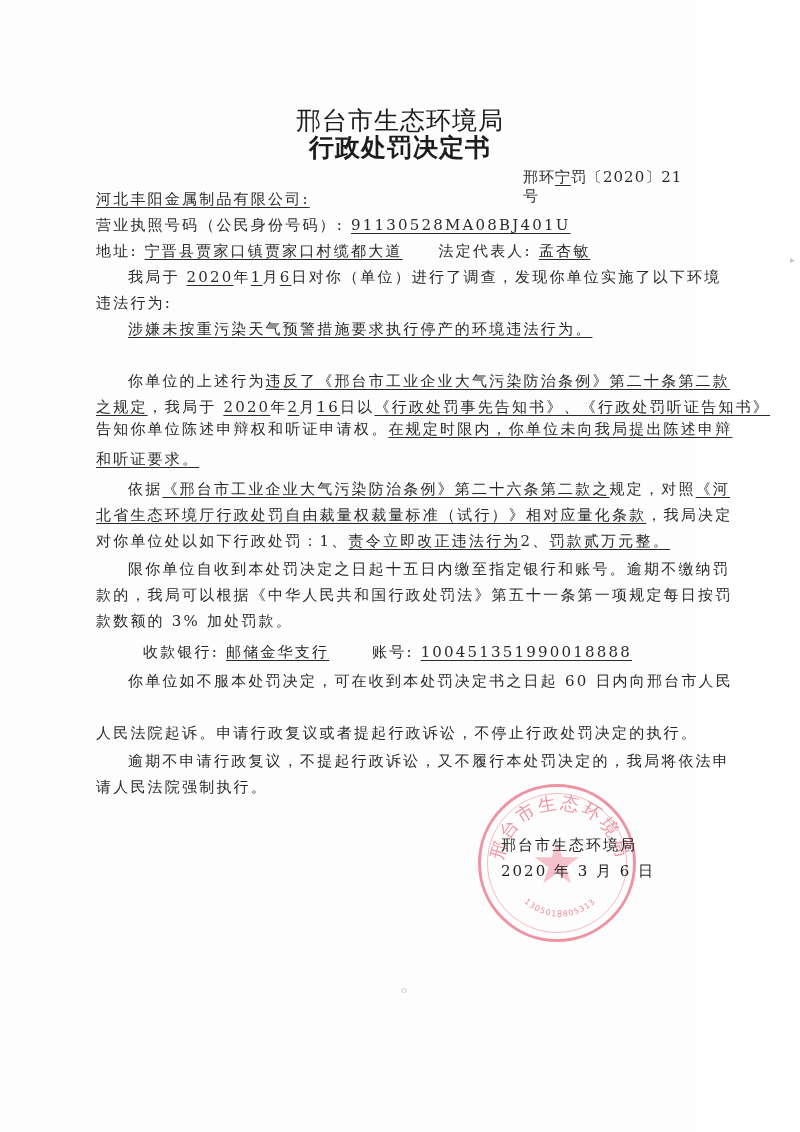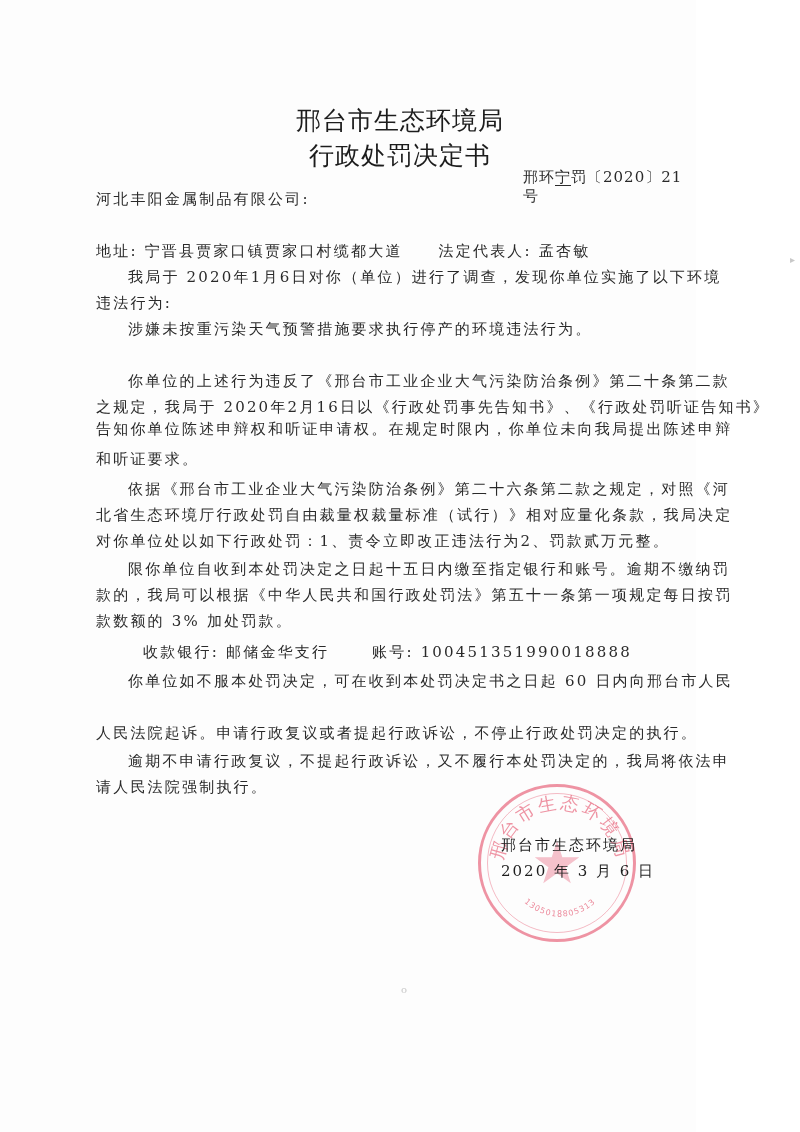--- a/index.html
+++ b/index.html
@@ -7,27 +7,27 @@
     width: 800px; height: 1132px; background: #ffffff; position: relative; overflow: hidden;
     font-family: "DejaVu Serif", "Liberation Serif", serif; color: #2a2a2a;
   }
   .page { position: absolute; left: 0; top: 0; width: 696px; height: 1132px; background: #fdfdfd; }
   .title {
     position: absolute; left: 0; width: 800px; text-align: center;
     font-family: "DejaVu Sans", "Liberation Sans", sans-serif; font-size: 25px; color: #1c1c1c;
     letter-spacing: 1px; font-weight: normal;
   }
   .t1 { top: 104px; }
-  .t2 { top: 139px; }
+  .t2 { top: 131px; font-weight: bold; }
   .docno { position: absolute; left: 523px; top: 159px; font-size: 15px; letter-spacing: 1px; margin-top: 9px; }
   .docno .u { text-decoration: underline; }
   .line {
     position: absolute; left: 96px; font-size: 15px; white-space: nowrap; letter-spacing: 2.2px; color: #2a2a2a;
   }
-  .u { text-underline-offset: 3px; text-decoration-thickness: 1px; }
+  .u { text-decoration: underline; text-underline-offset: 3px; text-decoration-thickness: 1px; }
   .ind { left: 128px; }
   .stamp {
     position: absolute; left: 478px; top: 784px; width: 158px; height: 158px; border-radius: 50%;
     border: 3px solid rgba(225,60,90,0.55); box-sizing: border-box;
   }
   .stamp-inner {
     position: absolute; left: 6px; top: 6px; right: 6px; bottom: 6px; border-radius: 50%;
     border: 1px solid rgba(225,60,90,0.35);
   }
   .stamp-star {
@@ -49,20 +49,24 @@
 
   <div class="title t1">邢台市生态环境局</div>
   <div class="title t2">行政处罚决定书</div>
 
   <div class="docno">
     <span>邢环</span><span class="u">宁</span><span>罚〔2020〕21 号</span>
   </div>
 
   <div class="line" style="top:190px">
     <span class="u">河北丰阳金属制品有限公司:</span>
+  </div>
+  <div class="line" style="top:216px">
+    <span>营业执照号码（公民身份号码）:</span>
+    <span class="u">91130528MA08BJ401U</span>
   </div>
   <div class="line" style="top:242px">
     <span>地址:</span>
     <span class="u">宁晋县贾家口镇贾家口村缆都大道</span>
     <span style="display:inline-block;width:22px"></span>
     <span>法定代表人:</span>
     <span class="u">孟杏敏</span>
   </div>
 
   <div class="line ind" style="top:268px">

